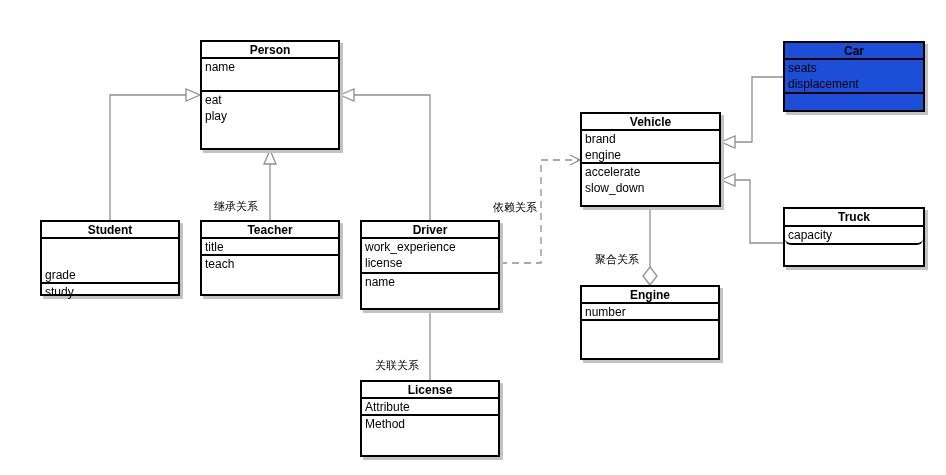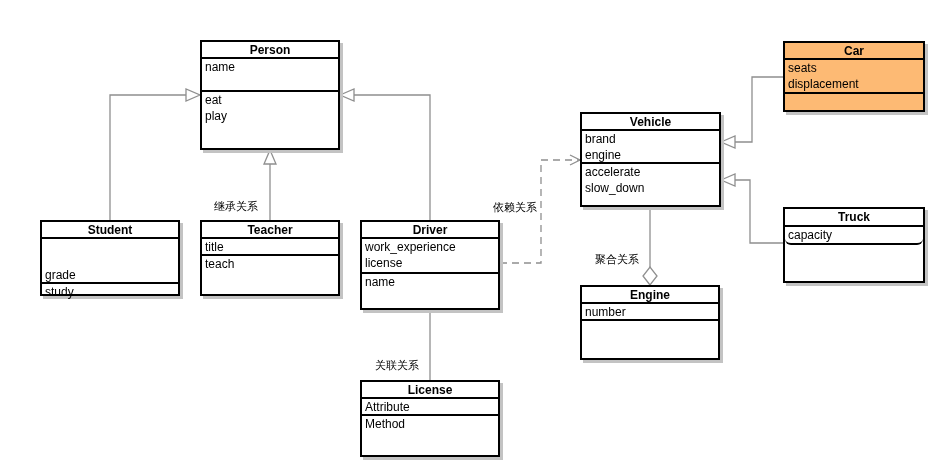--- a/index.html
+++ b/index.html
@@ -153,29 +153,29 @@
           <div class="row">slow_down</div>
         </div>
   </div>
       <div class="cls" style="left: 580px; top: 285px; width: 140px; height: 75px; border-color: rgb(0, 0, 0); background: rgb(255, 255, 255); box-shadow: rgb(195, 195, 195) 3px 3px 0px 0px;">
     <div class="cls-title" style="height: 17px;">Engine</div>
     <div class="cls-attrs" style="height: 17px;">
           <div class="row">number</div>
         </div>
     <div class="cls-methods"></div>
   </div>
-      <div class="cls" style="left: 783px; top: 41px; width: 142px; height: 71px; border-color: rgb(0, 0, 0); background: #fdba74; box-shadow: rgb(195, 195, 195) 3px 3px 0px 0px;">
+      <div class="cls" style="left: 783px; top: 41px; width: 142px; height: 71px; border-color: rgb(0, 0, 0); background: #1d4ed8; box-shadow: rgb(195, 195, 195) 3px 3px 0px 0px;">
     <div class="cls-title" style="height: 17px;">Car</div>
     <div class="cls-attrs" style="height: 34px;">
           <div class="row">seats</div>
           <div class="row">displacement</div>
         </div>
     <div class="cls-methods"></div>
   </div>
-      <div class="cls" style="left: 783px; top: 207px; width: 142px; height: 76px; border-color: rgb(0, 0, 0); background: rgb(255, 255, 255); box-shadow: rgb(195, 195, 195) 3px 3px 0px 0px;">
+      <div class="cls" style="left: 783px; top: 207px; width: 142px; height: 60px; border-color: rgb(0, 0, 0); background: rgb(255, 255, 255); box-shadow: rgb(195, 195, 195) 3px 3px 0px 0px;">
     <div class="cls-title" style="height: 18px;">Truck</div>
     <div class="cls-attrs" style="height: 18px; border-radius: 6px;">
           <div class="row">capacity</div>
         </div>
     <div class="cls-methods"></div>
   </div>
     </div>
   <div id="labels">
       <div class="edge-label" style="left: 236px; top: 193px; color: rgb(0, 0, 0);">继承关系</div>
       <div class="edge-label" style="left: 515px; top: 194px; color: rgb(0, 0, 0);">依赖关系</div>

